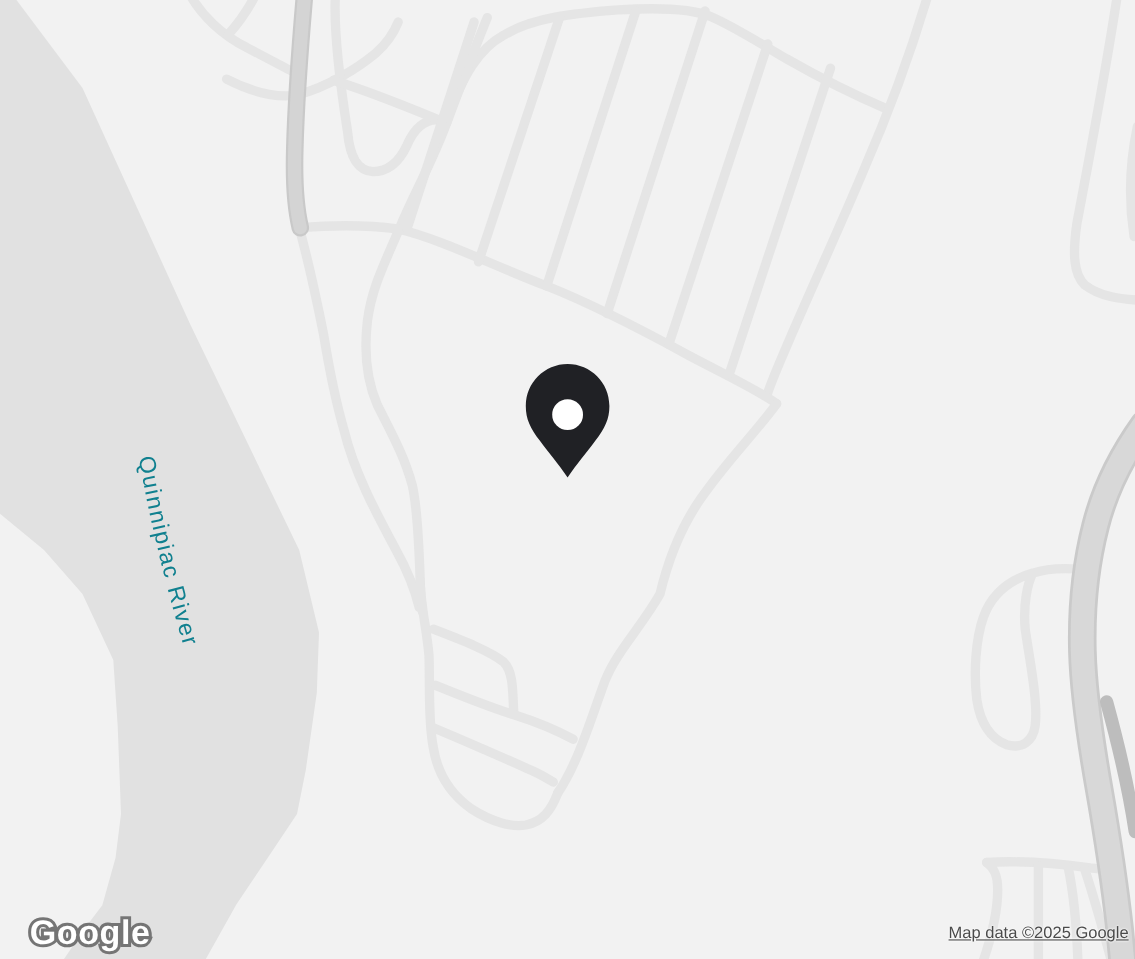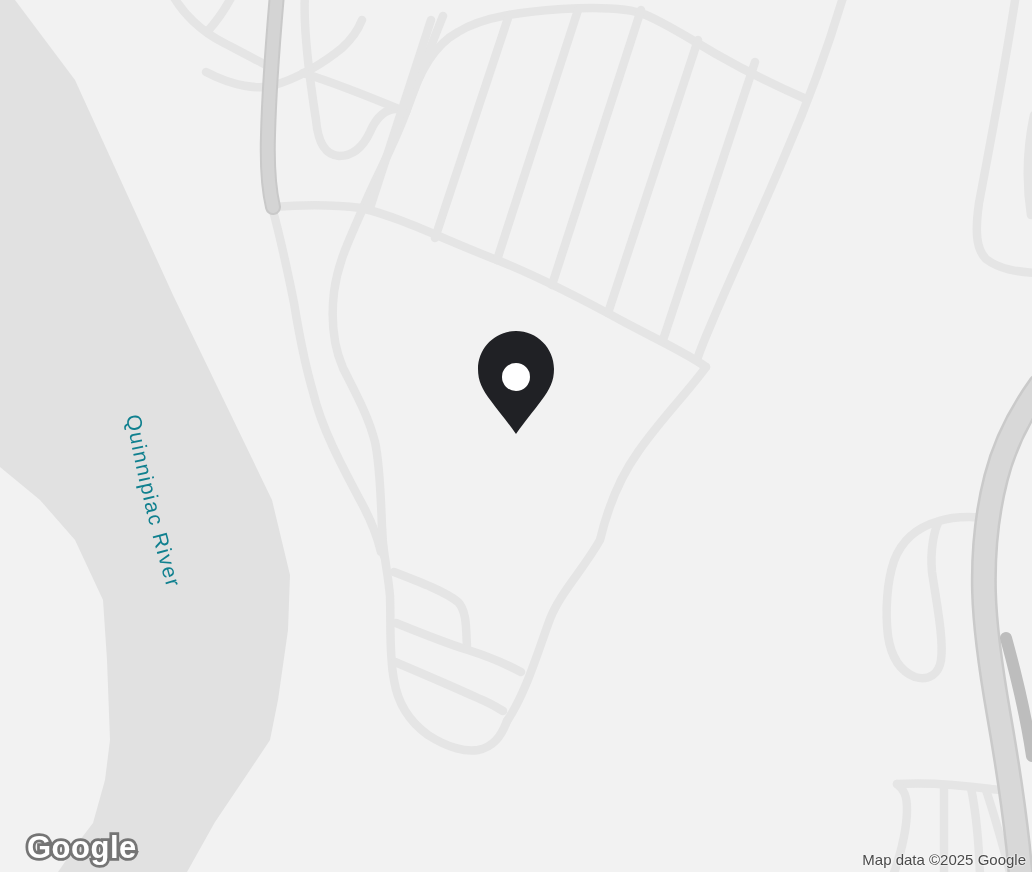--- a/index.html
+++ b/index.html
@@ -16,23 +16,23 @@
   .hwy-casing{fill:none;stroke:var(--road-highway-casing,#cacaca);stroke-width:26;
               stroke-linecap:round;stroke-linejoin:round;}
   .hwy-fill{fill:none;stroke:var(--road-highway-fill,#d8d8d8);stroke-width:21;
               stroke-linecap:round;stroke-linejoin:round;}
   .ramp{fill:none;stroke:var(--ramp,#bdbdbd);stroke-width:12;stroke-linecap:round;}
   .pin-body{fill:var(--pin,#202125);}
   .pin-hole{fill:#ffffff;}
   .water-label{fill:var(--water-label-text,#10808f);font-size:21px;letter-spacing:1.5px;}
   .logo-text{fill:#ffffff;stroke:var(--logo-outline,#757575);stroke-width:5.5px;
              paint-order:stroke;font-size:31px;font-weight:bold;letter-spacing:0.5px;}
-  #attribution{position:absolute;right:6px;bottom:4px;font-size:15px;
+  #attribution{position:absolute;right:6px;bottom:15px;font-size:15px;
                color:var(--attribution-text,#4a4a4a);
-               text-shadow:0 0 2px #fff,0 0 2px #fff;}
+               text-shadow:0 0 2px #fff,0 0 2px #fff;text-decoration:underline;}
 </style>
 </head>
 <body>
 
 <div id="stage">
   <svg id="map-svg" width="1032" height="872" viewBox="0 0 1032 872">
 
     <g>
       <path class="water" d="M0,0 L15,0 L75,80 L173,295 L272,500 L290,575 L288,630
         L278,700 L270,740 L248,773 L215,822 L187,872 L58,872 L80,840 L93,823

